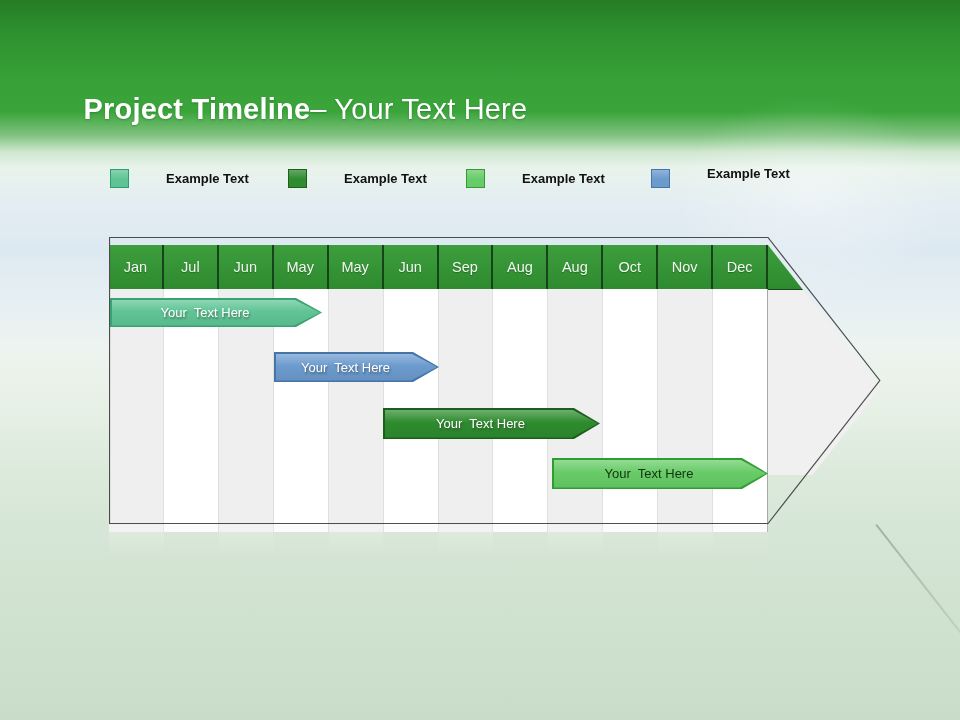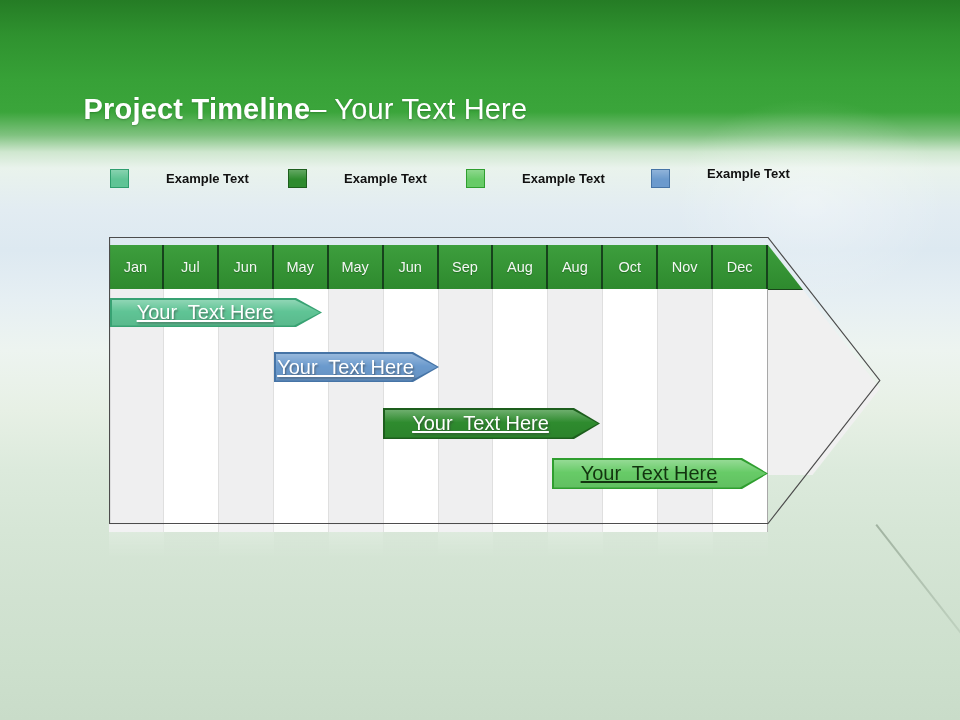--- a/index.html
+++ b/index.html
@@ -68,23 +68,22 @@
     position:absolute;left:0;top:0;right:0;bottom:0;
     clip-path:polygon(0 0, calc(100% - 26px) 0, 100% 50%, calc(100% - 26px) 100%, 0 100%);
   }
   .bar-fill{
     left:1.5px;top:1.5px;right:2px;bottom:1.5px;
     background-image:linear-gradient(rgba(255,255,255,0.30), rgba(255,255,255,0) 45%, rgba(0,0,0,0.06));
   }
   .bar-label{
     position:absolute;left:0;top:0;right:0;bottom:0;
     display:flex;align-items:center;justify-content:center;
-    padding-right:22px;font-size:20px;white-space:pre;
+    padding-right:22px;font-size:13px;white-space:pre;
     text-shadow:1px 1.5px 2px rgba(50,50,50,0.5);
-    text-decoration:underline;
   }
   .bar-label.dark{text-shadow:none;font-weight:400;}
   
   .refl-cols{
     position:absolute;left:109px;top:525px;width:659px;height:32px;opacity:0.55;
     background:repeating-linear-gradient(90deg,
       rgba(255,255,255,0.55) 0px, rgba(255,255,255,0.55) 54.9px,
       rgba(233,238,233,0.55) 54.9px, rgba(233,238,233,0.55) 109.8px);
     -webkit-mask-image:linear-gradient(rgba(0,0,0,0.8), rgba(0,0,0,0));
     mask-image:linear-gradient(rgba(0,0,0,0.8), rgba(0,0,0,0));

